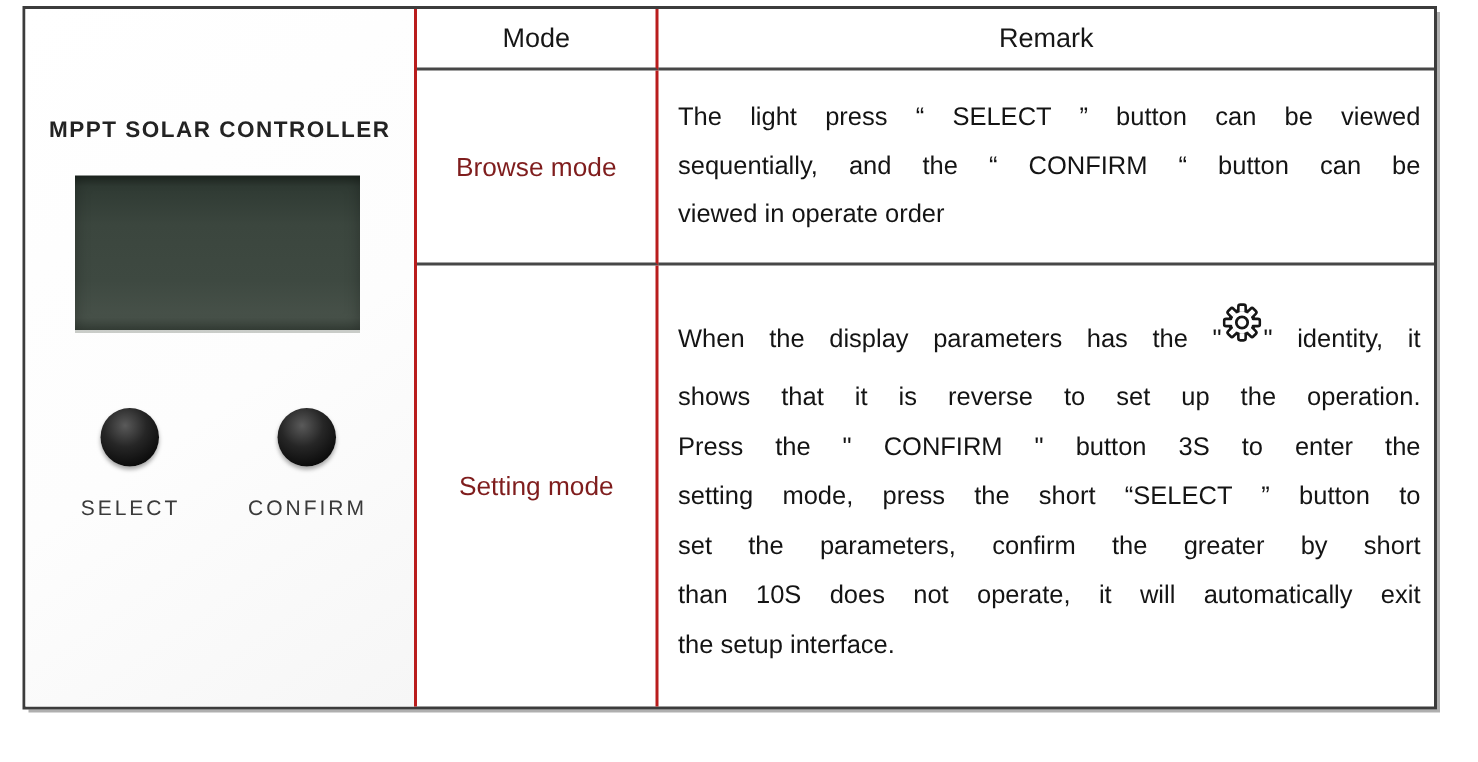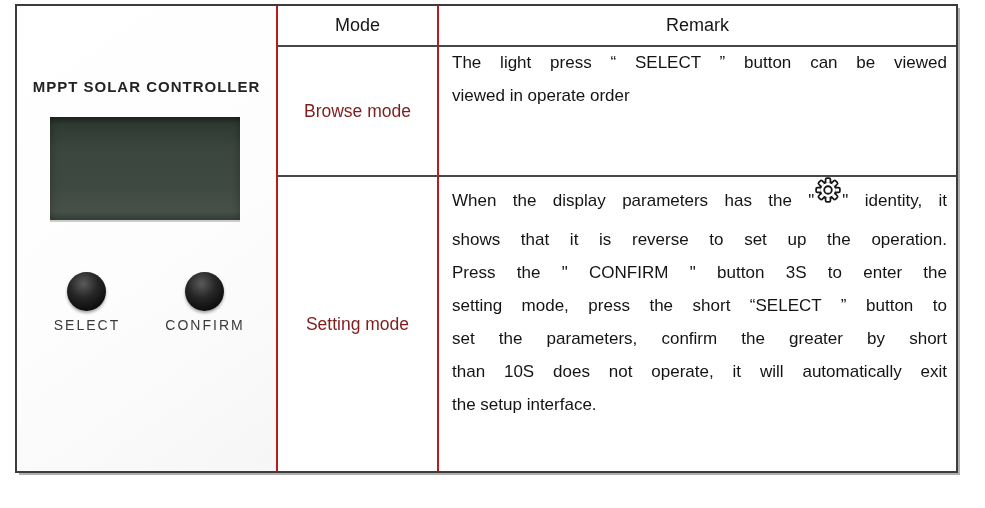--- a/index.html
+++ b/index.html
@@ -66,21 +66,21 @@
     width: 39px;
     height: 39px;
     border-radius: 50%;
     background: radial-gradient(circle at 42% 30%, #5a5a5a 0%, #262626 40%, #0b0b0b 78%);
     box-shadow: 0 2px 3px rgba(0,0,0,0.35);
   }
   .btn-select  { left: 50px;  top: 266px; }
   .btn-confirm { left: 168px; top: 266px; }
   .btn-label {
     position: absolute;
-    top: 311px;
+    top: 324px;
     width: 100px;
     text-align: center;
     font-size: 14px;
     letter-spacing: 2px;
     color: #3a3a3a;
     white-space: nowrap;
   }
   .lbl-select  { left: 20px; }
   .lbl-confirm { left: 138px; }
 
@@ -100,21 +100,21 @@
     justify-content: center;
     font-size: 17.5px;
     color: #7f1d1d;
     white-space: nowrap;
   }
 
   
   .remark-cell {
     display: flex;
     flex-direction: column;
-    justify-content: flex-start;
+    justify-content: center;
     padding: 0 9px 0 13px;
     font-size: 17px;
     color: #141414;
   }
   .jline {
     line-height: 32.5px;
     text-align: justify;
     text-align-last: justify;
     white-space: normal;
   }
@@ -143,20 +143,21 @@
       <div class="btn-label lbl-confirm">CONFIRM</div>
     </div>
 
     <div class="cell head-cell b-r b-b">Mode</div>
     <div class="cell head-cell b-b">Remark</div>
 
     <div class="cell mode-cell b-r b-b">Browse mode</div>
     <div class="cell remark-cell b-b">
       <div>
           <div class="jline">The light press “ SELECT ” button can be viewed</div>
+          <div class="jline">sequentially, and the “ CONFIRM “ button can be</div>
         </div>
       <div class="jline last">viewed in operate order</div>
     </div>
 
     <div class="cell mode-cell b-r">Setting mode</div>
     <div class="cell remark-cell remark-setting">
       <div class="jline gearline">
         <span>When the display parameters has the "</span><svg class="gear-svg" viewBox="0 0 48 48" xmlns="http://www.w3.org/2000/svg">
           <circle cx="24" cy="24" r="15.5" fill="#ffffff" stroke="#161616" stroke-width="3.2"></circle>
           <g fill="#ffffff" stroke="#161616" stroke-width="3.2" stroke-linejoin="round" stroke-linecap="round">

